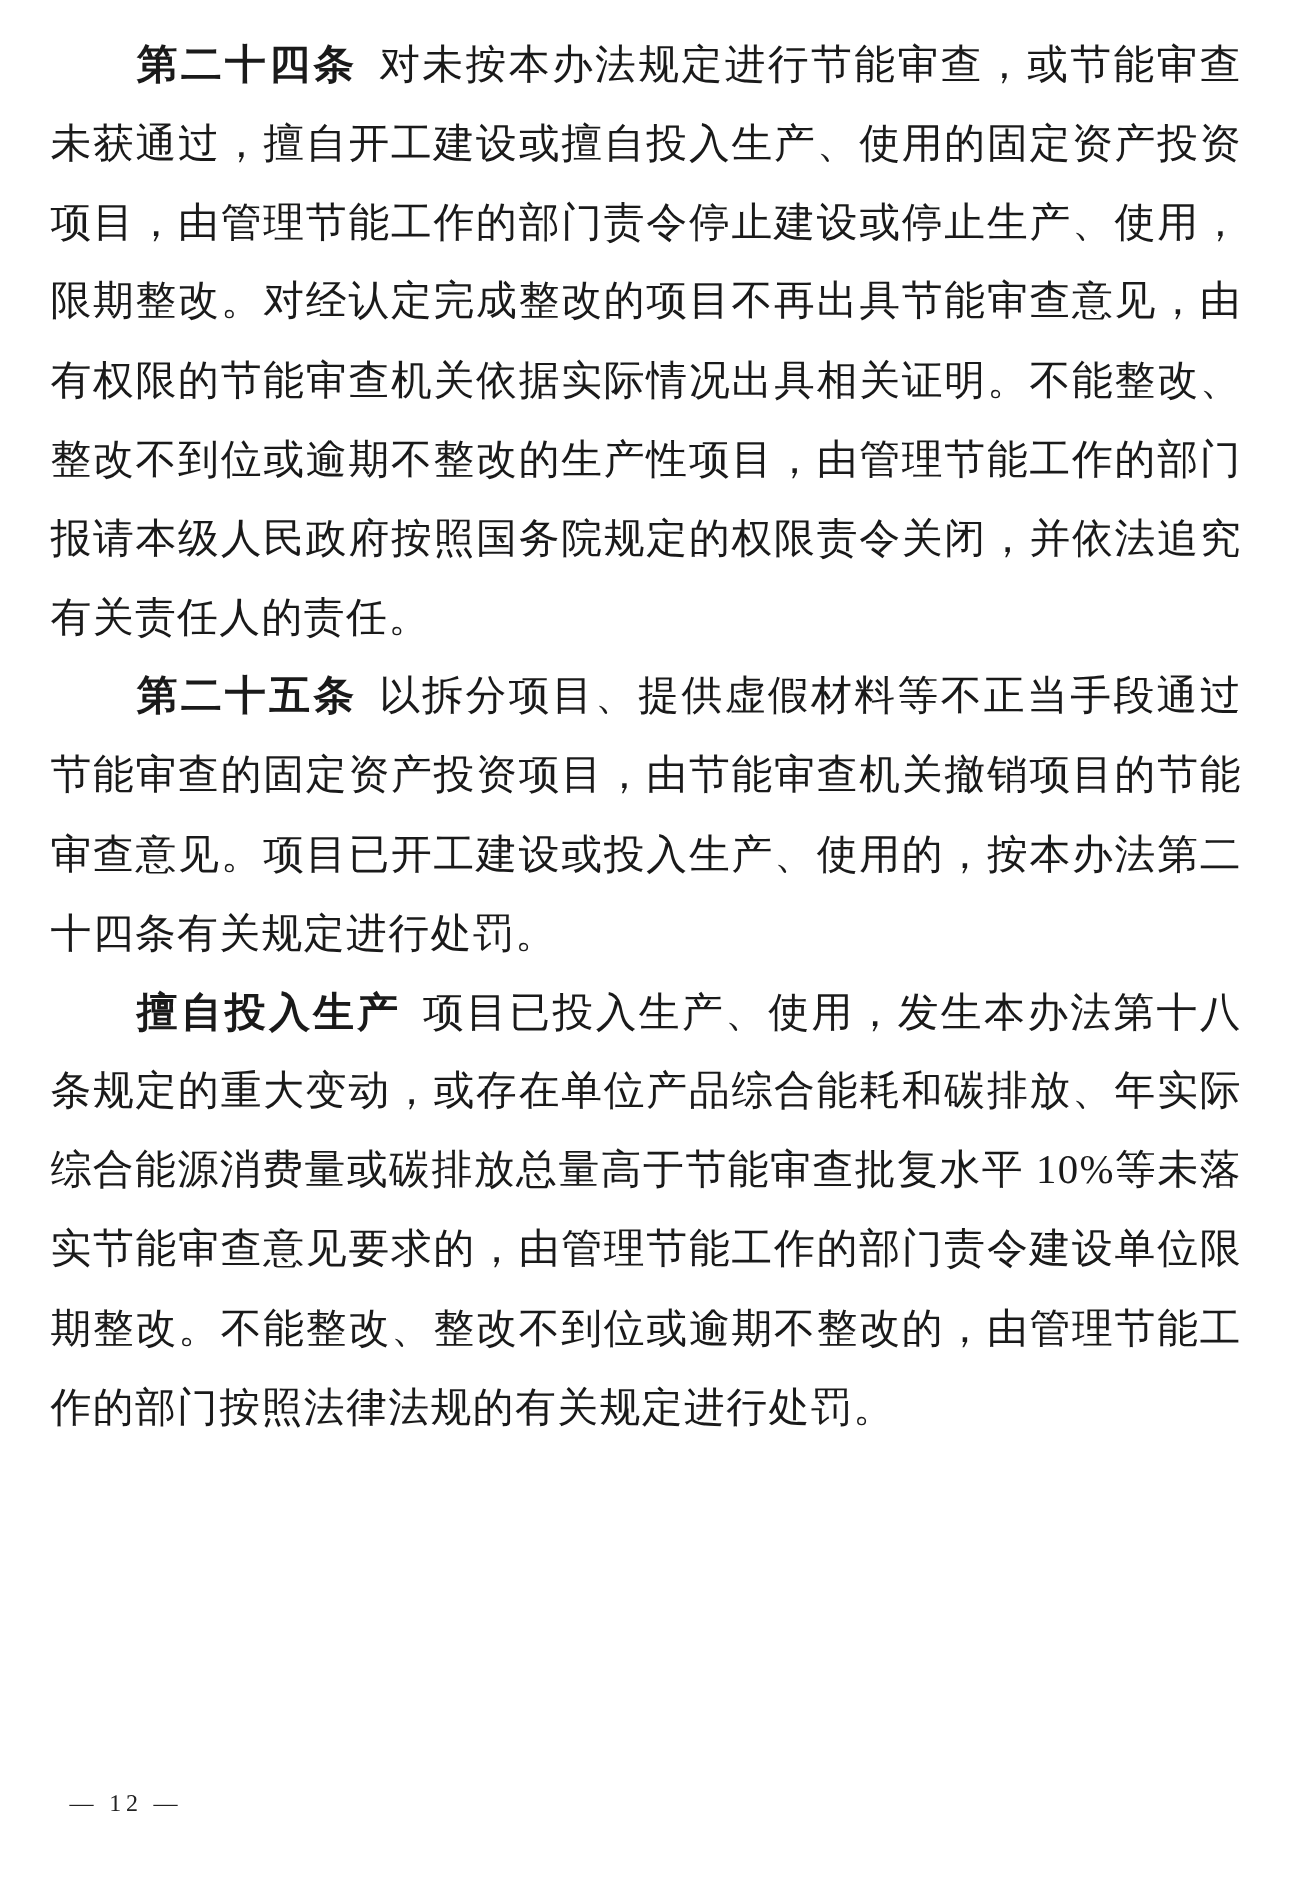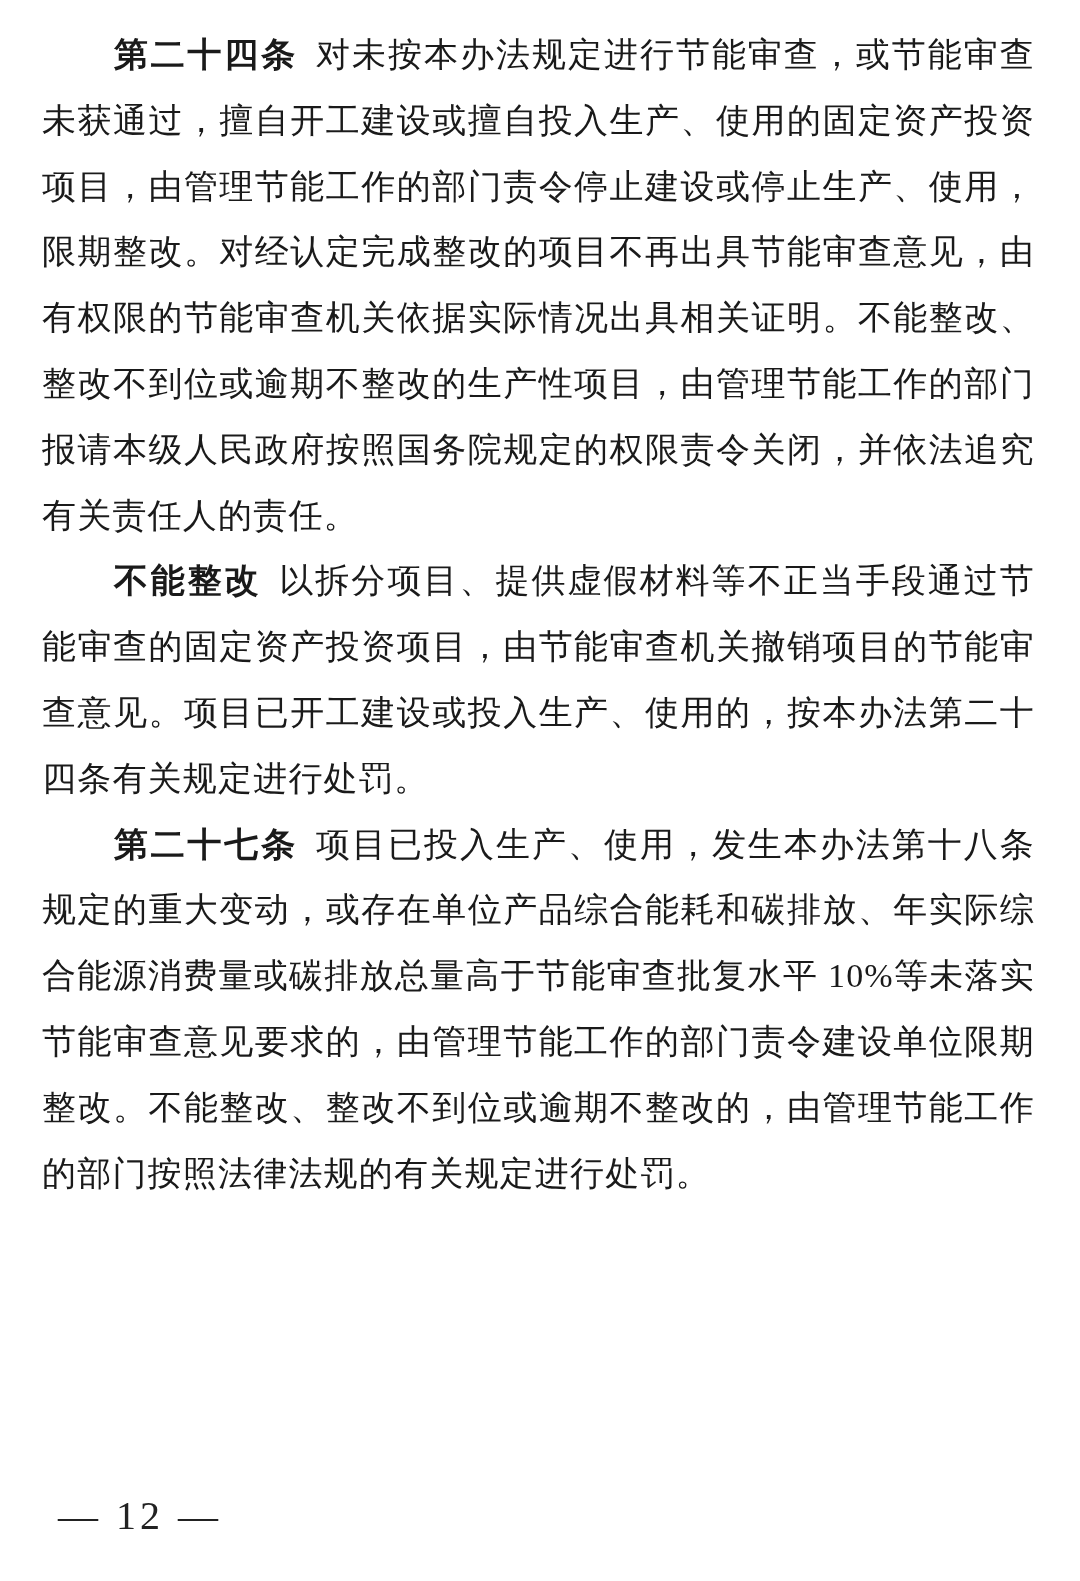--- a/index.html
+++ b/index.html
@@ -36,41 +36,41 @@
   }
   .art-num {
     font-weight: 700;
     margin-right: 18px;
     letter-spacing: 2px;
   }
   .page-footer {
     position: absolute;
     left: 58px;
     top: 1492px;
-    font-size: 40px;
+    font-size: 20px;
     letter-spacing: 4px;
     color: #222222;
     font-family: "Liberation Serif", "DejaVu Serif", serif;
   }
 </style>
 </head>
 <body>
 
 <div class="page">
   <div class="doc-body">
 
     <p class="article">
       <span class="art-num">第二十四条</span><span>对未按本办法规定进行节能审查，或节能审查未获通过，擅自开工建设或擅自投入生产、使用的固定资产投资项目，由管理节能工作的部门责令停止建设或停止生产、使用，限期整改。对经认定完成整改的项目不再出具节能审查意见，由有权限的节能审查机关依据实际情况出具相关证明。不能整改、整改不到位或逾期不整改的生产性项目，由管理节能工作的部门报请本级人民政府按照国务院规定的权限责令关闭，并依法追究有关责任人的责任。</span>
     </p>
 
     <p class="article">
-      <span class="art-num">不能整改</span><span>以拆分项目、提供虚假材料等不正当手段通过节能审查的固定资产投资项目，由节能审查机关撤销项目的节能审查意见。项目已开工建设或投入生产、使用的，按本办法第二十四条有关规定进行处罚。</span>
+      <span class="art-num">第二十五条</span><span>以拆分项目、提供虚假材料等不正当手段通过节能审查的固定资产投资项目，由节能审查机关撤销项目的节能审查意见。项目已开工建设或投入生产、使用的，按本办法第二十四条有关规定进行处罚。</span>
     </p>
 
     <p class="article">
-      <span class="art-num">第二十七条</span><span>项目已投入生产、使用，发生本办法第十八条规定的重大变动，或存在单位产品综合能耗和碳排放、年实际综合能源消费量或碳排放总量高于节能审查批复水平 10%等未落实节能审查意见要求的，由管理节能工作的部门责令建设单位限期整改。不能整改、整改不到位或逾期不整改的，由管理节能工作的部门按照法律法规的有关规定进行处罚。</span>
+      <span class="art-num">擅自投入生产</span><span>项目已投入生产、使用，发生本办法第十八条规定的重大变动，或存在单位产品综合能耗和碳排放、年实际综合能源消费量或碳排放总量高于节能审查批复水平 10%等未落实节能审查意见要求的，由管理节能工作的部门责令建设单位限期整改。不能整改、整改不到位或逾期不整改的，由管理节能工作的部门按照法律法规的有关规定进行处罚。</span>
     </p>
 
 
   </div>
 
   <div class="page-footer">— 12 —</div>
 </div>
 
 </body></html>

